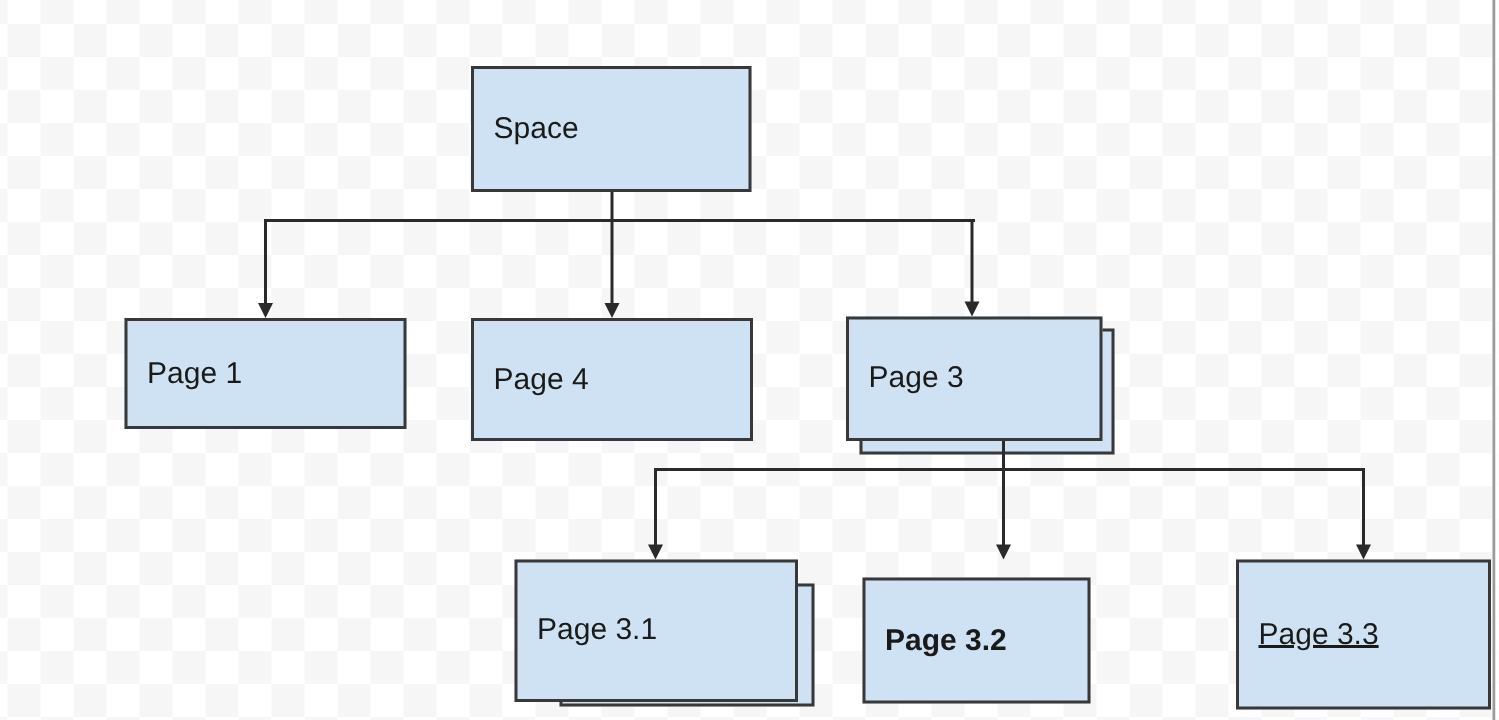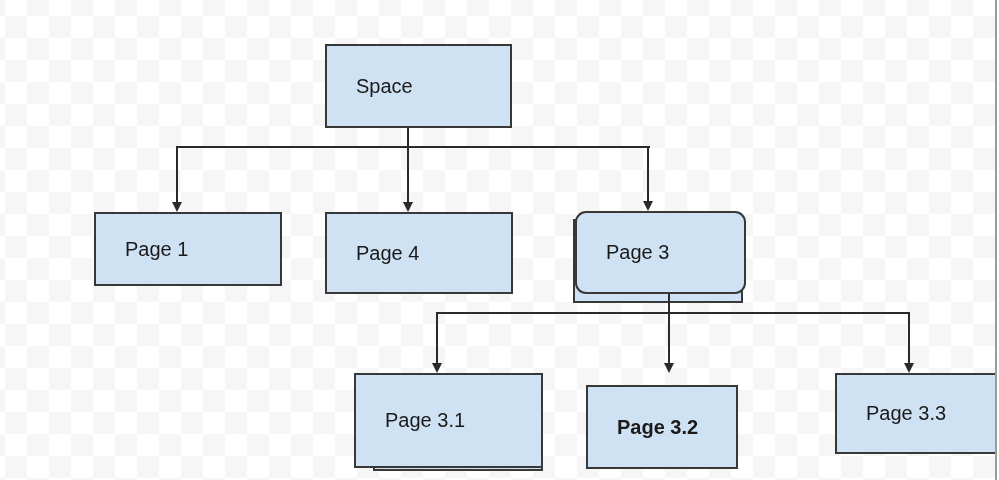--- a/index.html
+++ b/index.html
@@ -21,50 +21,49 @@
     background-image:repeating-conic-gradient(var(--checker-gray) 0% 25%, var(--canvas-bg) 0% 50%);
     background-size:44px 44px;
     background-position:5px -6px;
   }
   .node{
     position:absolute;
     box-sizing:border-box;
     background:var(--node-fill);
     border:2px solid var(--node-border);
     display:flex;align-items:center;
-    padding-left:29px;
+    padding-left:13px;
     font-size:20px;color:var(--text);
     z-index:3;
-    margin-left:11px;
   }
   .node-shadow{
     position:absolute;
     box-sizing:border-box;
     background:var(--node-fill);
     border:2px solid var(--node-border);
     z-index:1;
   }
   .line{position:absolute;background:var(--connector);z-index:4;}
   .h{height:2px;} .v{width:2px;}
   .arrow{
     position:absolute;width:0;height:0;z-index:4;
     border-left:5px solid transparent;
     border-right:5px solid transparent;
     border-top:10px solid var(--connector);
   }
   
   #n-space  {left:314px;top:44px; width:187px;height:84px;}
   #n-page1  {left:83px; top:212px;width:188px;height:74px;}
   #n-page2  {left:314px;top:212px;width:188px;height:82px;}
-  #n-page3  {left:564px;top:211px;width:171px;height:83px;border-radius:11px;}
+  #n-page3  {left:564px;top:211px;width:171px;height:83px;}
   #s-page3  {left:573px;top:219px;width:170px;height:84px;}
   #n-page31 {left:343px;top:373px;width:189px;height:95px;}
   #s-page31 {left:373px;top:389px;width:170px;height:82px;}
   #n-page32 {left:575px;top:385px;width:152px;height:84px;font-weight:bold;}
-  #n-page33 {left:824px;top:373px;width:170px;height:81px;}
+  #n-page33 {left:824px;top:373px;width:170px;height:100px;text-decoration:underline;}
   
   #c-stub-top {left:407px;top:128px;height:20px;}
   #c-rail-top {left:176px;top:146px;width:474px;}
   #c-drop-p1  {left:176px;top:146px;height:57px;}
   #c-drop-p2  {left:407px;top:146px;height:57px;}
   #c-drop-p3  {left:647px;top:146px;height:56px;}
   #a-p1 {left:172px;top:202px;}
   #a-p2 {left:403px;top:202px;}
   #a-p3 {left:643px;top:201px;}
   

